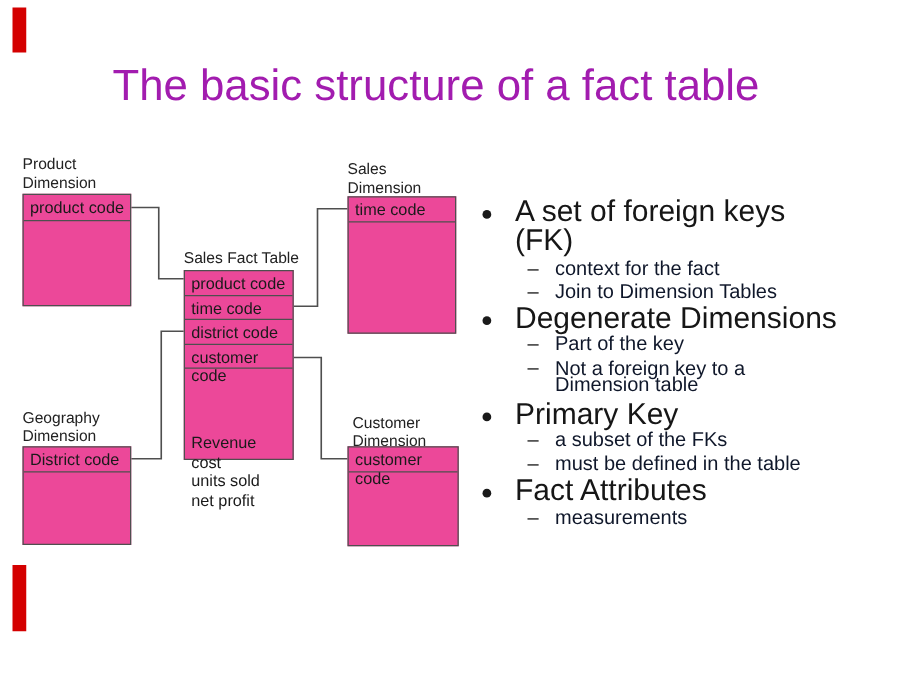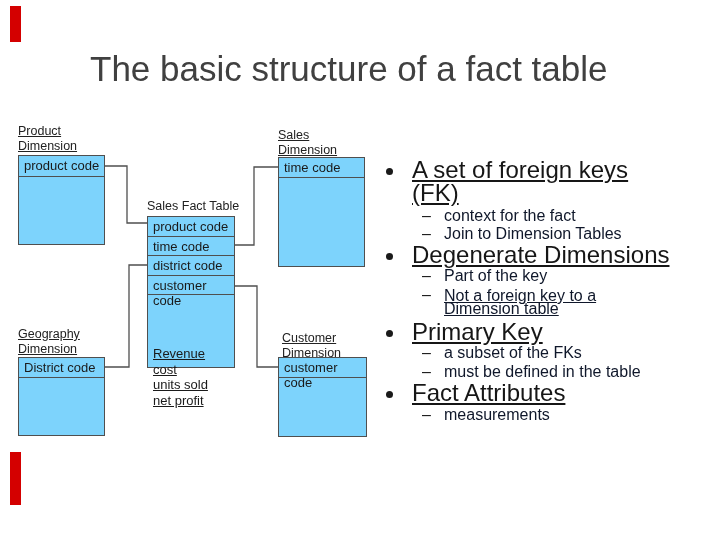--- a/index.html
+++ b/index.html
@@ -1,36 +1,36 @@
 <!DOCTYPE html>
 <html><head>
 <meta charset="utf-8">
 <style>
   * { margin:0; padding:0; box-sizing:border-box; }
   html,body { background:#ffffff; }
   #slide {
     position:relative; width:728px; height:546px; background:#ffffff;
     font-family:"Liberation Sans", sans-serif; color:#1a1a1a; overflow:hidden;
   }
-  .prewrap { white-space:pre-line;text-decoration:underline; }
+  .prewrap { white-space:pre-line; }
 
   
   .accent-bar { position:absolute; left:10px; width:11px; }
   #accent-top { top:6px; height:36px; }
   #accent-bottom { top:452px; height:53px; }
 
   
   #title {
     position:absolute; left:90px; top:50px; width:600px;
-    font-size:35px; line-height:38px; color:#404040; letter-spacing:0px;
+    font-size:35px; line-height:38px; color:#a21caf; letter-spacing:0px;
   }
 
   
   .tbl-label { position:absolute; font-size:12.5px; line-height:14.5px; color:#222; }
-  .tbl-box { position:absolute; border:1px solid #4f4f4f; background:#7dd3fc; }
+  .tbl-box { position:absolute; border:1px solid #4f4f4f; background:#ec4899; }
   .tbl-hdr { border-bottom:1px solid #4f4f4f; font-size:13px; padding:2px 0 0 5px; }
   .frow { height:19.5px; border-bottom:1px solid #4f4f4f; font-size:13px; padding:2px 0 0 5px; }
   .fmeasures { font-size:13px; line-height:15.5px; padding:3px 0 0 5px;margin-top:48px; }
 
   #product-label  { left:18px;  top:124px; }
   #product-box    { left:18px;  top:155px; width:87px; height:90px; }
   #product-box .tbl-hdr { height:21px; }
 
   #time-label     { left:278px; top:128px; }
   #time-box       { left:278px; top:157px; width:87px; height:110px; }

